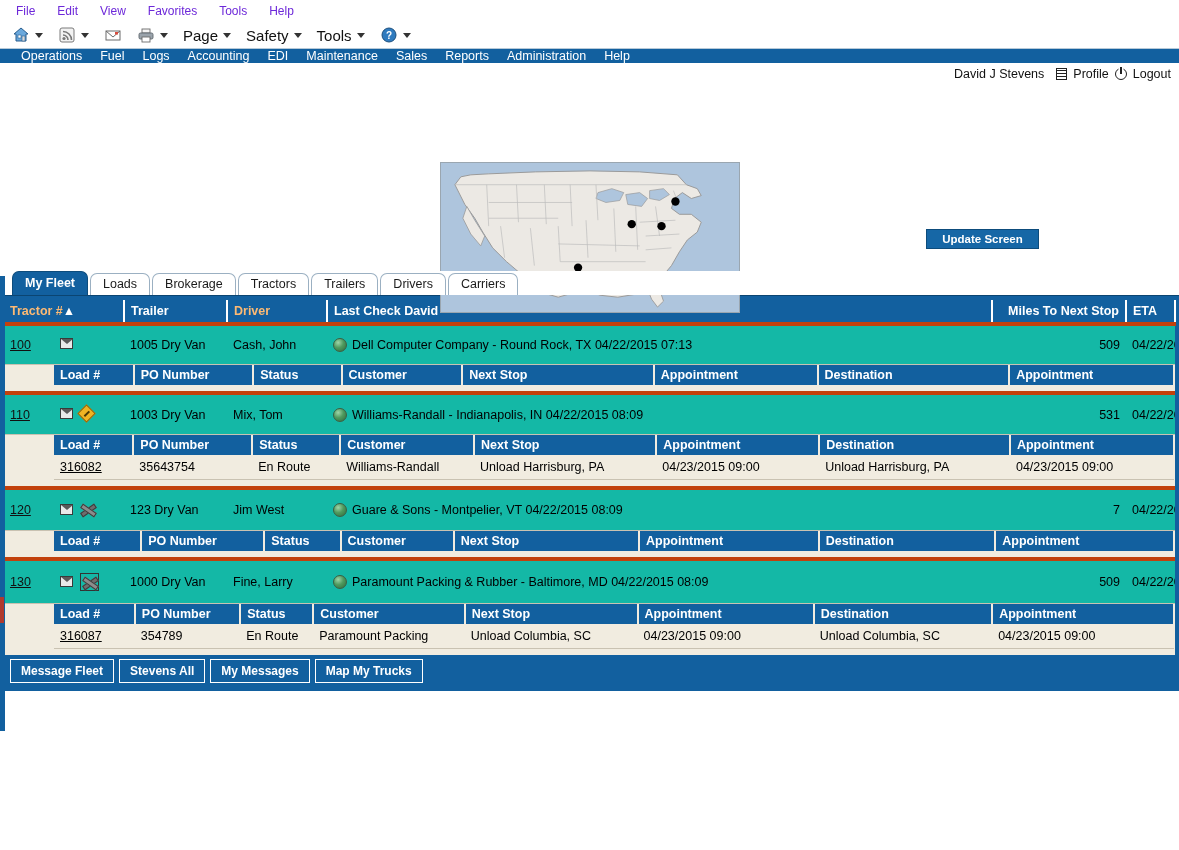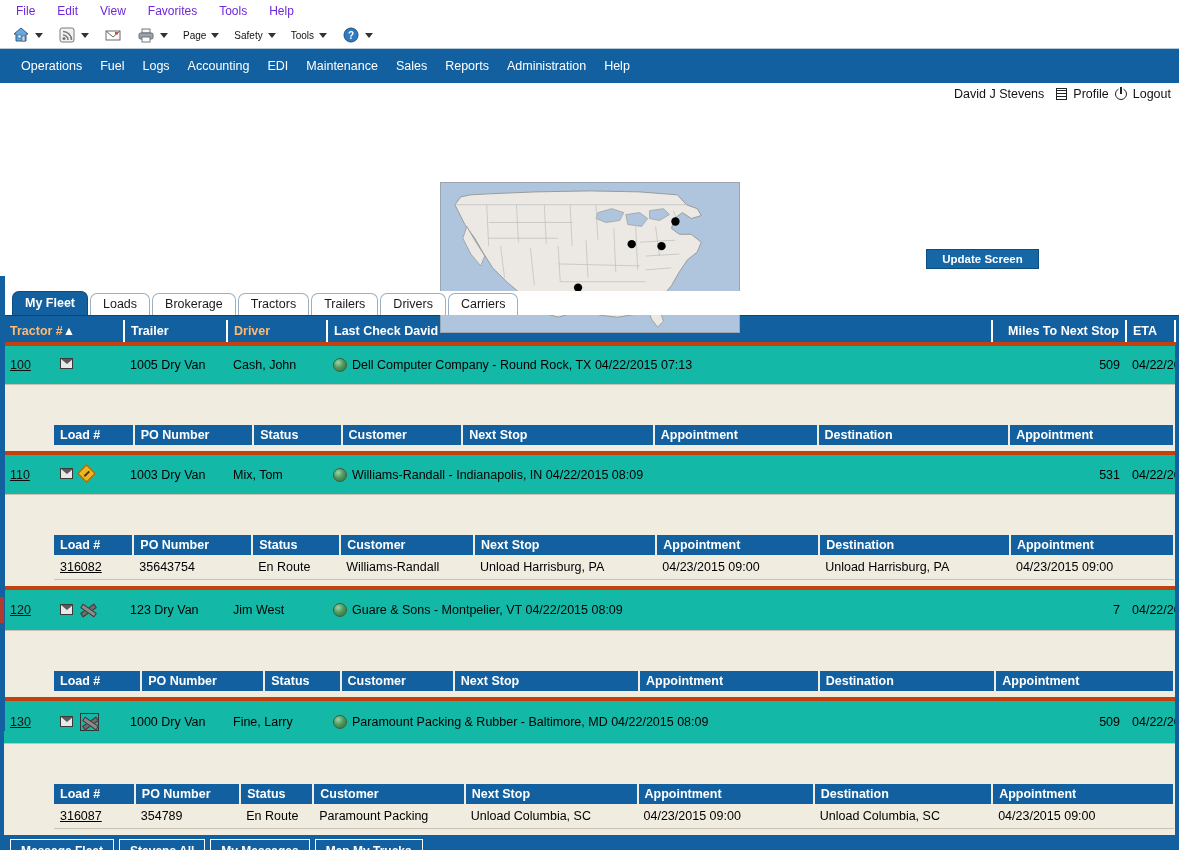--- a/index.html
+++ b/index.html
@@ -40,25 +40,25 @@
   .tb-sep { width: 5px; }
   .caret {
     width: 0; height: 0;
     border-left: 4px solid transparent;
     border-right: 4px solid transparent;
     border-top: 5px solid #333;
     display: inline-block;
     margin-left: 2px;
   }
   .tb-ico { width: 18px; height: 18px; display: block; }
-  .tb-label { font-size: 10px; color: #111; }
+  .tb-label { font-size: 15px; color: #111; }
 
   
   .appnav {
-    height: 34px;
+    height: 14px;
     background: #12609f;
     display: flex;
     align-items: center;
     padding-left: 12px;
     gap: 0;
   }
   .appnav a {
     color: #ffffff;
     font-size: 12.5px;
     text-decoration: none;
@@ -199,21 +199,21 @@
     border-bottom: 1px solid #c9c2b2;
     border-top: 4px solid #c2410c;
     vertical-align: middle;
     white-space: nowrap;
     overflow: hidden;
   }
   .trow td.n { text-align: right; }
   .trow .tid { text-decoration: underline; color: #111; cursor: pointer; }
 
   .subcell { padding: 0 !important; background: #f1ece0 !important; border: none !important; }
-  table.sub { border-collapse: collapse; width: 100%; table-layout: fixed; margin-top: 40px; }
+  table.sub { border-collapse: collapse; width: 100%; table-layout: fixed; }
   table.sub th {
     background: #12609f;
     color: #ffffff;
     font-weight: bold;
     font-size: 12.5px;
     padding: 3px 6px;
     text-align: left;
     border-right: 2px solid #f1ece0;
     white-space: nowrap;
   }

